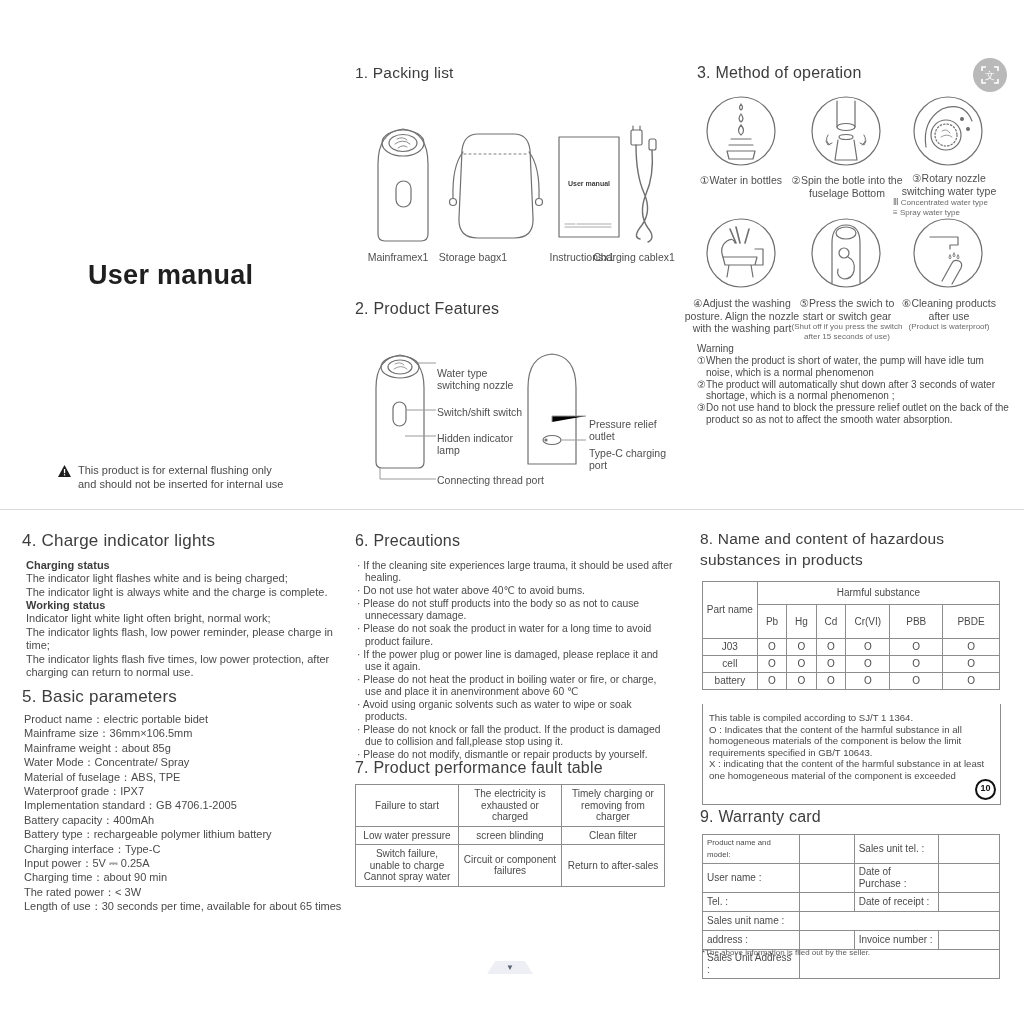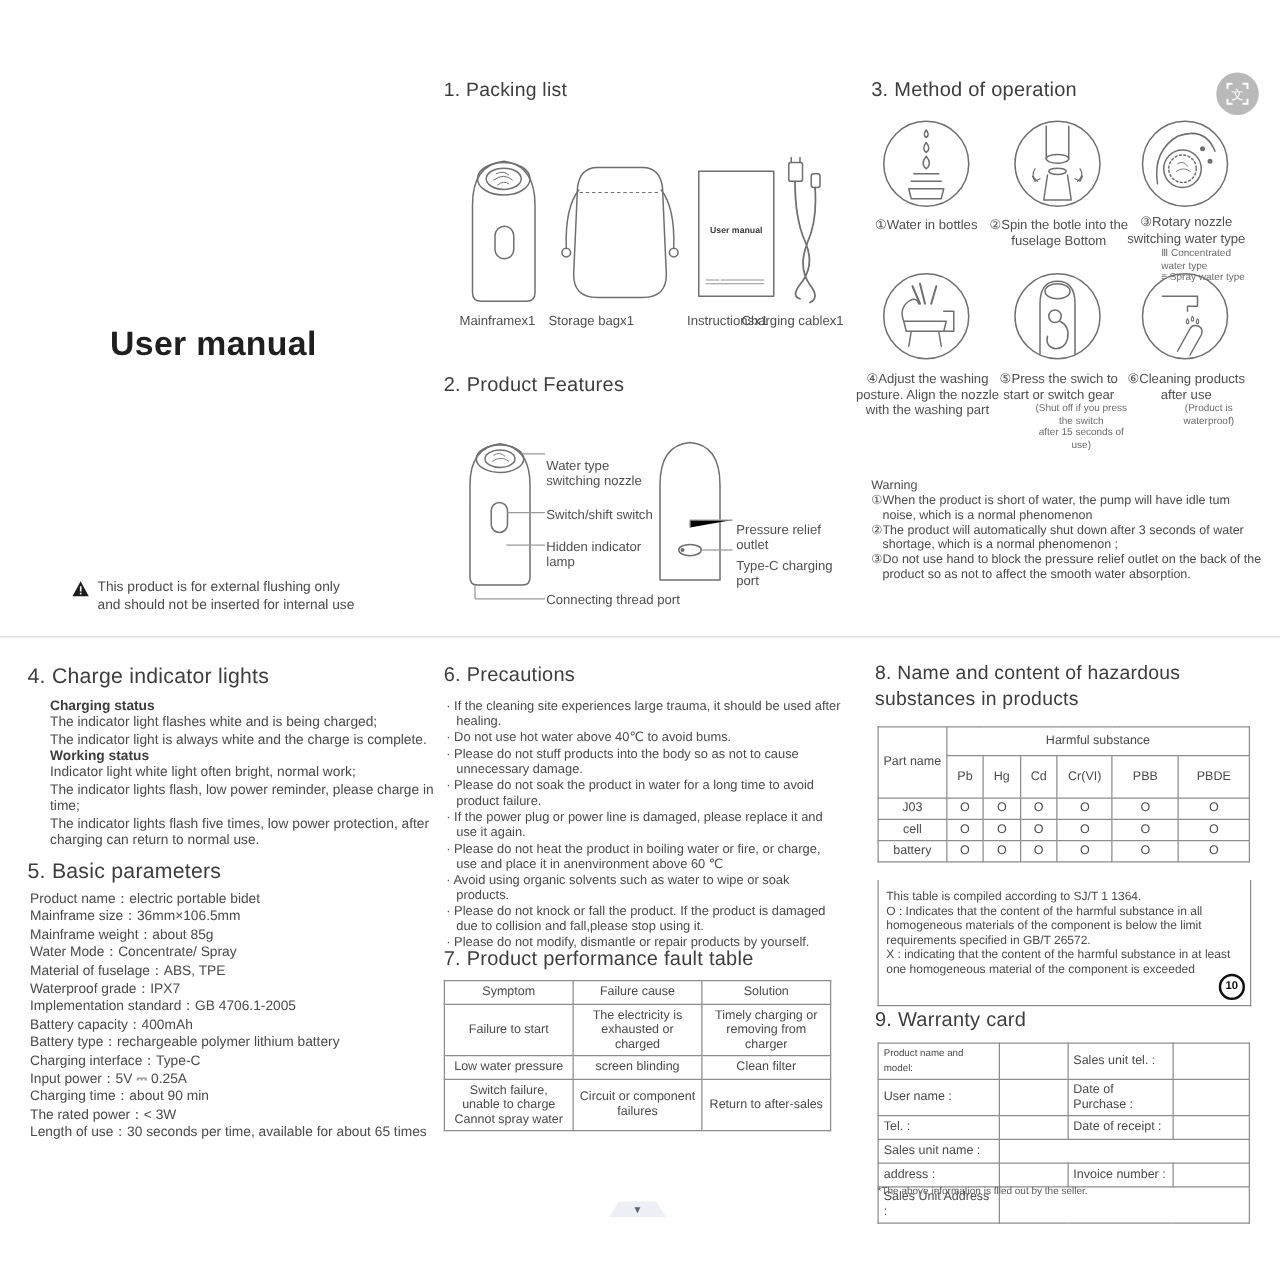--- a/index.html
+++ b/index.html
@@ -31,21 +31,21 @@
       border-radius:50%;font-size:9px;font-weight:700;color:#111;display:flex;align-items:center;justify-content:center;}
   .translate-btn{position:absolute;left:973px;top:58px;width:34px;height:34px;border-radius:50%;
       background:#b9b9b9;display:flex;align-items:center;justify-content:center;cursor:pointer;}
   .collapse-tab{position:absolute;left:487px;top:961px;width:46px;height:13px;background:#edeff4;
       clip-path:polygon(18% 0,82% 0,100% 100%,0 100%);display:flex;align-items:center;justify-content:center;
       font-size:8px;color:#5b6472;cursor:pointer;}
   svg{display:block;}
   .lineart{stroke:#6f6f6f;fill:none;stroke-width:1.2;stroke-linecap:round;stroke-linejoin:round;}
   .callout{stroke:#9a9a9a;stroke-width:1;}
   .feat-label{font-size:10.5px;line-height:12px;color:#4f4f4f;}
-  .step-sub{font-size:8px;line-height:9.5px;color:#6b6b6b;text-align:left;margin-left:36px;}
+  .step-sub{font-size:8px;line-height:9.5px;color:#6b6b6b;text-align:left;}
 </style>
 </head>
 <body>
 
 <div class="page">
 
   <div class="abs cover-title" style="left:88px;top:260px;">User manual</div>
 
   <div class="abs" style="left:57px;top:464px;display:flex;gap:6px;">
     <svg width="15" height="15" viewBox="0 0 15 15">
@@ -209,30 +209,30 @@
     <div class="caption">⑤Press the swich to start or switch gear</div>
     <div class="step-sub" style="text-align:center;">(Shut off if you press the switch</div>
     <div class="step-sub" style="text-align:center;">after 15 seconds of use)</div>
   </div>
   <div class="abs" style="left:895px;top:297px;width:108px;">
     <div class="caption">⑥Cleaning products after use</div>
     <div class="step-sub" style="text-align:center;">(Product is waterproof)</div>
   </div>
 
   <div class="abs" style="left:697px;top:343px;width:314px;">
-    <div style="font-size:10px;color:#4a4a4a;margin-bottom:1px;margin-top:40px;">Warning</div>
+    <div style="font-size:10px;color:#4a4a4a;margin-bottom:1px;">Warning</div>
     <div class="warn-item">①When the product is short of water, the pump will have idle tum noise, which is a normal phenomenon</div>
     <div class="warn-item">②The product will automatically shut down after 3 seconds of water shortage, which is a normal phenomenon ;</div>
     <div class="warn-item">③Do not use hand to block the pressure relief outlet on the back of the product so as not to affect the smooth water absorption.</div>
   </div>
 
   <div class="divider"></div>
 
   <h2 class="abs sec-h" style="left:22px;top:531px;font-size:17px;">4. Charge indicator lights</h2>
-  <div class="abs" style="left:40px;top:559px;width:325px;">
+  <div class="abs" style="left:26px;top:559px;width:325px;">
     <div class="bold-label">Charging status</div>
     <div class="line11">The indicator light flashes white and is being charged;</div>
     <div class="line11">The indicator light is always white and the charge is complete.</div>
     <div class="bold-label" style="">Working status</div>
     <div class="line11">Indicator light white light often bright, normal work;</div>
     <div class="line11">The indicator lights flash, low power reminder, please charge in time;</div>
     <div class="line11">The indicator lights flash five times, low power protection, after charging can return to normal use.</div>
   </div>
 
   <h2 class="abs sec-h" style="left:22px;top:687px;font-size:17px;">5. Basic parameters</h2>
@@ -262,25 +262,20 @@
     <div class="prec-item">If the power plug or power line is damaged, please replace it and use it again.</div>
     <div class="prec-item">Please do not heat the product in boiling water or fire, or charge, use and place it in anenvironment above 60 ℃</div>
     <div class="prec-item">Avoid using organic solvents such as water to wipe or soak products.</div>
     <div class="prec-item">Please do not knock or fall the product. If the product is damaged due to collision and fall,please stop using it.</div>
     <div class="prec-item">Please do not modify, dismantle or repair products by yourself.</div>
   </div>
 
   <h2 class="abs sec-h" style="left:355px;top:759px;">7. Product performance fault table</h2>
   <table class="fault-table abs" style="left:355px;top:784px;">
     <tbody>
-        <tr>
-      <th>Symptom</th>
-      <th>Failure cause</th>
-      <th>Solution</th>
-    </tr>
     <tr>
       <td>Failure to start</td>
       <td>The electricity is exhausted or charged</td>
       <td>Timely charging or removing from charger</td>
     </tr>
     <tr>
       <td>Low water pressure</td>
       <td>screen blinding</td>
       <td>Clean filter</td>
     </tr>
@@ -345,21 +340,21 @@
       <td>O</td>
       <td>O</td>
       <td>O</td>
       <td>O</td>
     </tr>
   </tbody>
     </table>
 
   <div class="hz-note abs" style="left:702px;top:704px;">
     <div>This table is compiled according to SJ/T 1 1364.</div>
-    <div>O : Indicates that the content of the harmful substance in all homogeneous materials of the component is below the limit requirements specified in GB/T 26572.</div>
+    <div>O : Indicates that the content of the harmful substance in all homogeneous materials of the component is below the limit requirements specified in GB/T 10643.</div>
     <div>X : indicating that the content of the harmful substance in at least one homogeneous material of the component is exceeded</div>
     <div class="recycle">10</div>
   </div>
 
   <h2 class="abs sec-h" style="left:700px;top:808px;">9. Warranty card</h2>
   <table class="wr-table abs" style="left:702px;top:834px;">
     <colgroup>
         <col style="width:92px">
         <col style="width:52px">
         <col style="width:80px">

